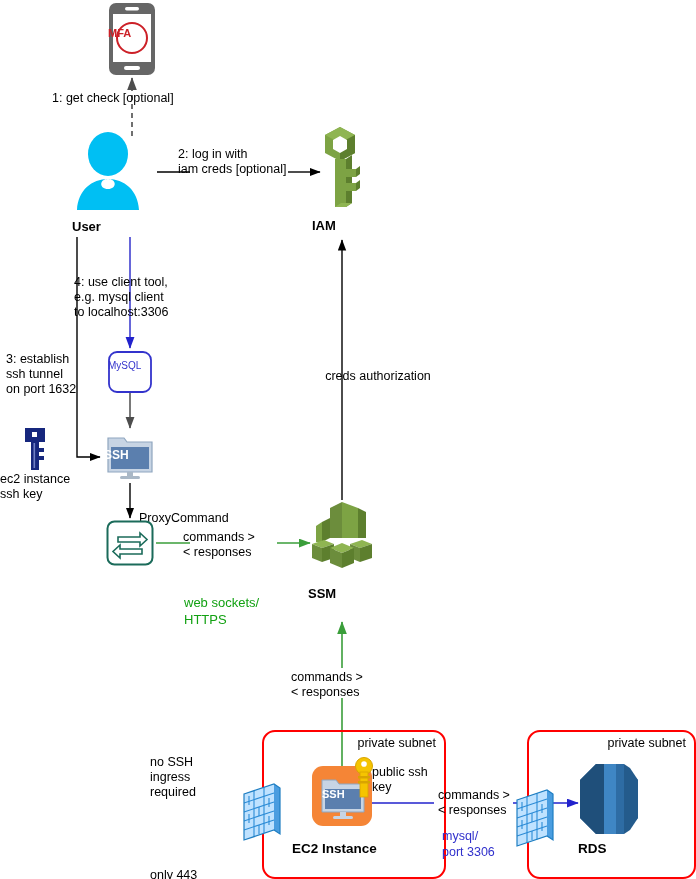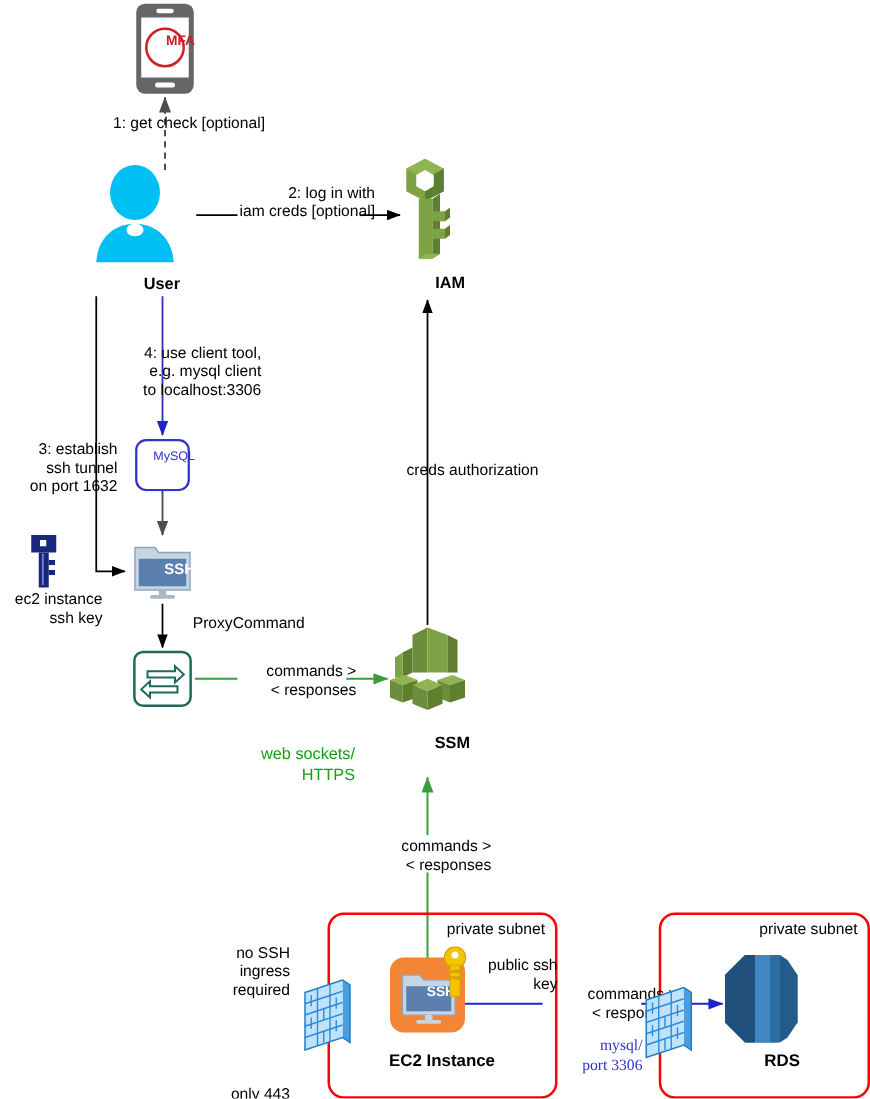--- a/index.html
+++ b/index.html
@@ -25,27 +25,27 @@
     pointer-events: none;
   }
   .node {
     position: absolute;
   }
   .lbl {
     position: absolute;
     font-size: 12.5px;
     line-height: 15px;
     color: #000000;
-    text-align: right;
+    text-align: left;
     white-space: pre-line;
   }
   .lbl.bold { font-weight: bold; font-size: 13px; }
   .lbl.green { color: #12a112; }
   .lbl.blue  { color: #3030cc; }
-  .lbl.left  { text-align: center; }
+  .lbl.left  { text-align: left; margin-top: 20px; }
   .lbl.right { text-align: right; }
   .svgicon { display: block; }
 </style>
 </head>
 <body>
 
 <div id="canvas">
 
   <svg id="edges" viewBox="0 0 696 879">
     <defs>
@@ -295,21 +295,21 @@
     </svg>
   </div>
   <div class="lbl" style="left:372px; top:765px; width:74px;">public ssh
 key</div>
 
   <div class="lbl bold" style="left:292px; top:841px; width:104px; font-size:13.5px;">EC2 Instance</div>
 
   <div class="lbl" style="left:438px; top:788px; width:104px;">commands &gt;
 &lt; responses</div>
 
-  <div class="lbl blue" style="left:442px; top:828px; width:72px; line-height:16px;font-family:Liberation Serif, serif;">mysql/
+  <div class="lbl blue" style="left:442px; top:828px; width:72px; line-height:16px;">mysql/
 port 3306</div>
 
   <div class="node" style="left:513px; top:788px;">
     <svg class="svgicon" width="44" height="62" viewBox="0 0 44 62">
       <polygon points="4,12 34,2 40,6 10,17" fill="#9fd0f7"></polygon>
       <polygon points="34,2 40,6 40,52 34,48" fill="#4a9de0"></polygon>
       <polygon points="4,12 34,2 34,48 4,58" fill="#bfe2ff"></polygon>
       <g stroke="#2b8bd6" stroke-width="1.1" fill="none">
         <line x1="4" y1="21" x2="34" y2="11"></line>
         <line x1="4" y1="30" x2="34" y2="20"></line>

